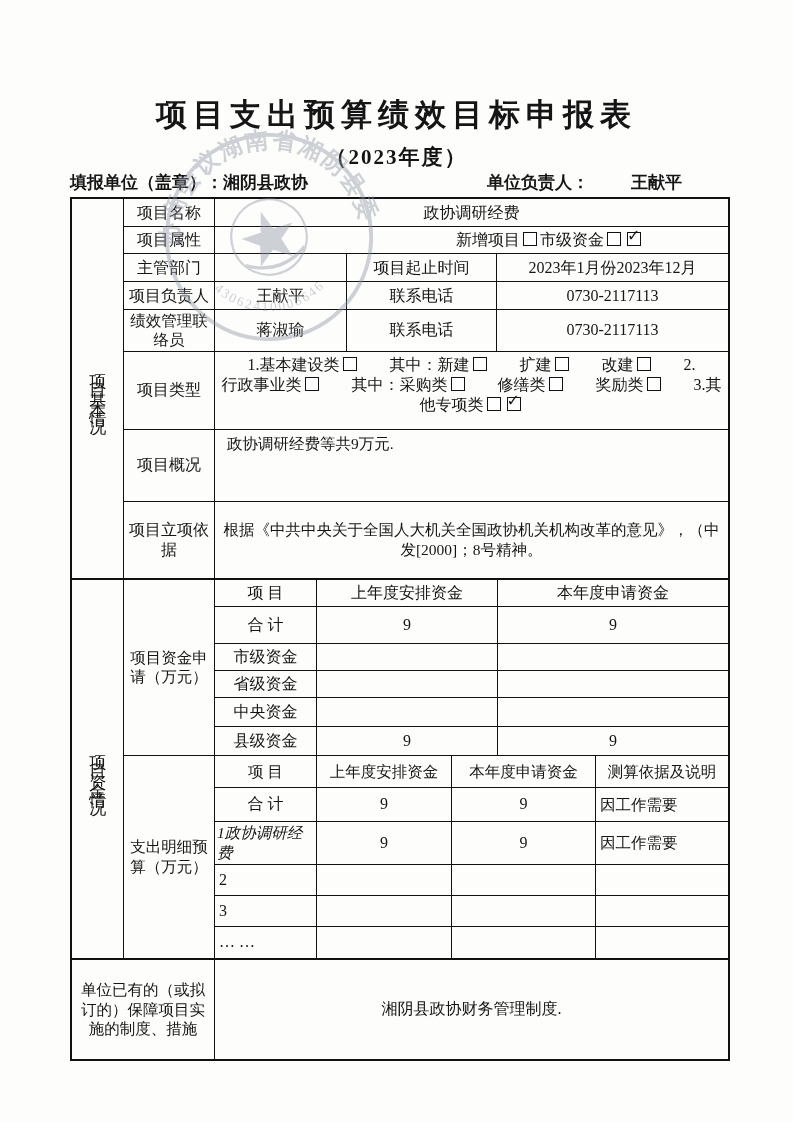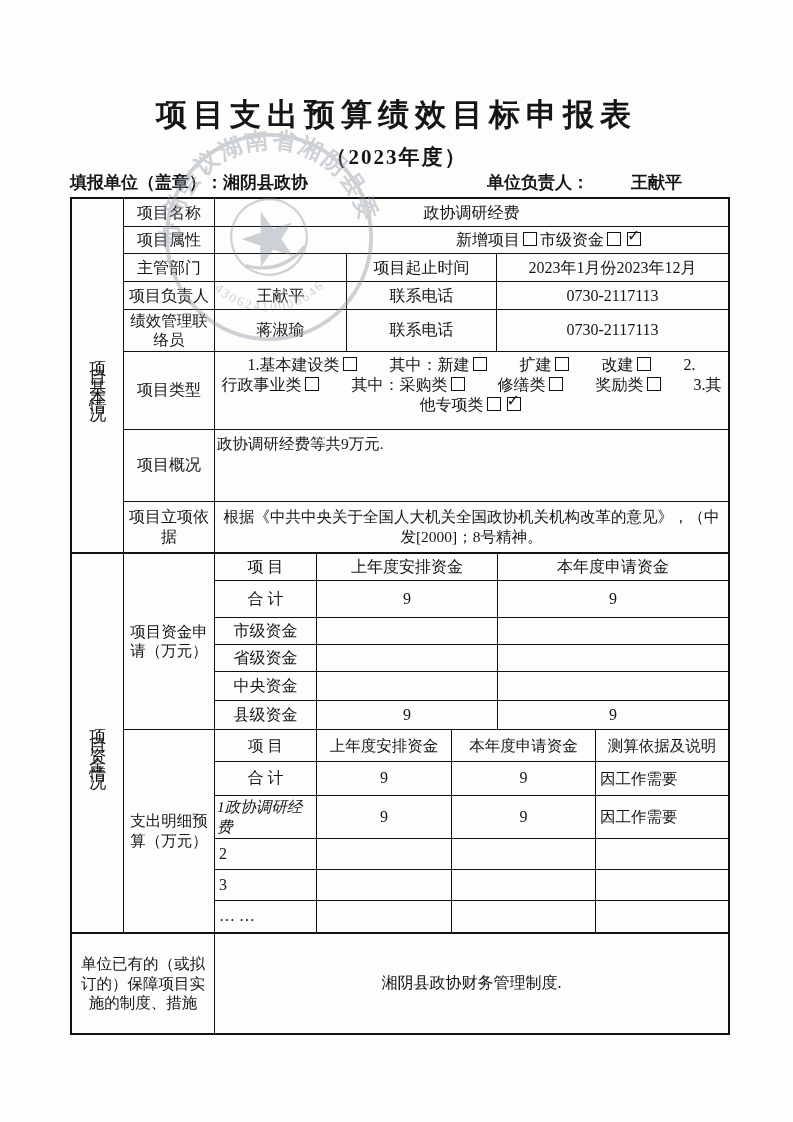--- a/index.html
+++ b/index.html
@@ -152,23 +152,23 @@
             <span class="unit"><span>奖励类</span><span class="cb" data-checked="false"></span></span>
             <span class="unit">3.其</span>
           </div>
           <div class="type-line">
             <span><span>他专项类</span><span class="cb" data-checked="false"></span><span class="cb" data-checked="true"></span></span>
           </div>
         </td>
       </tr>
       <tr style="height:72px">
         <td>项目概况</td>
-        <td colspan="3" class="cell-left cell-top small" style="padding:4px 2px">政协调研经费等共9万元.</td>
-      </tr>
-      <tr style="height:51px">
+        <td colspan="3" class="cell-left cell-top small" style="padding:4px 12px">政协调研经费等共9万元.</td>
+      </tr>
+      <tr style="height:77px">
         <td>项目立项依据</td>
         <td colspan="3" class="small basis-cell">根据《中共中央关于全国人大机关全国政协机关机构改革的意见》，（中发[2000]；8号精神。</td>
       </tr>
     </tbody>
       </table>
 
     <table>
       <colgroup>
           <col style="width:52px">
           <col style="width:91px">

